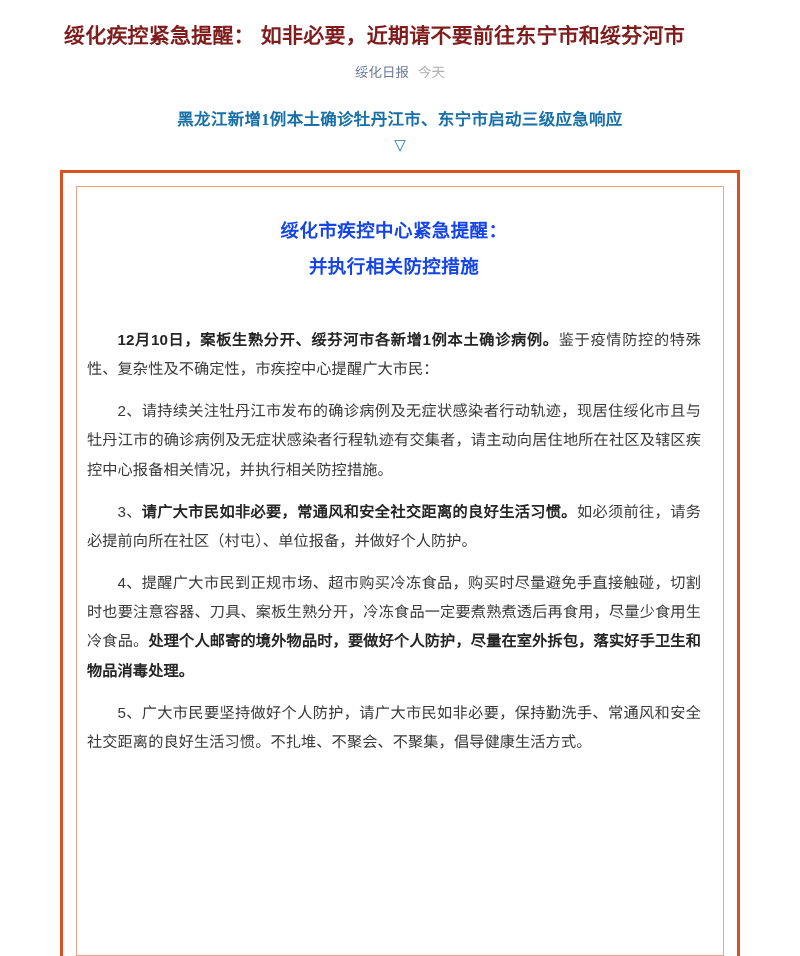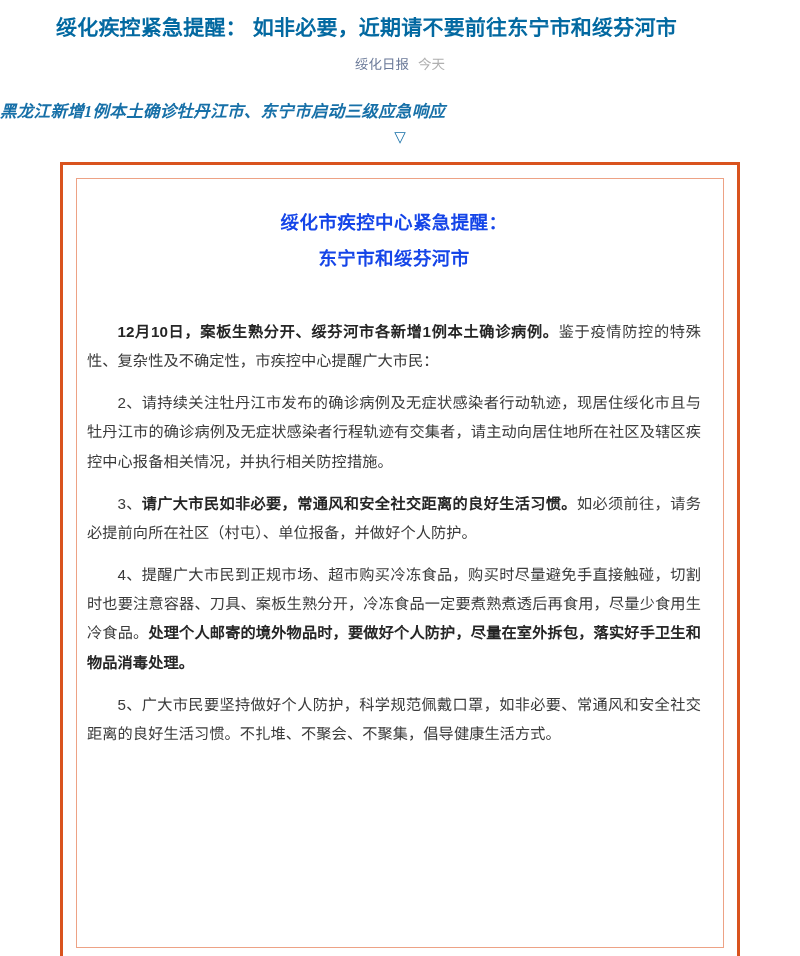--- a/index.html
+++ b/index.html
@@ -26,45 +26,44 @@
   }
 
   
   .article-head {
     padding: 14px 56px 0 56px;
   }
   .article-title {
     font-size: 21px;
     font-weight: 700;
     line-height: 1.35;
-    color: #0369a1;
+    color: #7f1d1d;
     letter-spacing: 0.2px;
-    margin: 0;
+    margin: 8px;
     white-space: nowrap;
   }
   .byline {
     margin-top: 14px;
     font-size: 13.5px;
     line-height: 1.4;
     white-space: nowrap;
     text-align: center;
   }
   .byline .source {
     color: #6b7a99;
   }
   .byline .time {
     color: #b0b0b0;
     margin-left: 9px;
   }
 
   
   .related-link-wrap {
     margin-top: 26px;
-    text-align: left;
-    font-style: italic;
+    text-align: center;
   }
   .related-link {
     display: inline-block;
     font-family: "Liberation Serif", "DejaVu Serif", serif;
     font-size: 16.5px;
     font-weight: 700;
     color: #1770a8;
     letter-spacing: 0.3px;
     text-decoration: none;
     line-height: 1.3;
@@ -158,21 +157,21 @@
   </div>
   <div class="chevron-row">
     <span class="chevron-down-icon">▽</span>
   </div>
 
   <div class="notice-box">
     <div class="notice-box-inner">
 
       <div class="notice-heading">
         <span class="hline">绥化市疾控中心紧急提醒：</span>
-        <span class="hline">东宁市和绥芬河市</span>
+        <span class="hline">并执行相关防控措施</span>
       </div>
 
       <div class="notice-body">
 
         <p>
           <b>12月10日，案板生熟分开、绥芬河市各新增1例本土确诊病例。</b><span class="plain">鉴于疫情防控的特殊性、复杂性及不确定性，市疾控中心提醒广大市民：</span>
         </p>
 
 
         <p>
@@ -181,20 +180,20 @@
 
         <p>
           <span class="plain">3、</span><b>请广大市民如非必要，常通风和安全社交距离的良好生活习惯。</b><span class="plain">如必须前往，请务必提前向所在社区（村屯）、单位报备，并做好个人防护。</span>
         </p>
 
         <p>
           <span class="plain">4、</span><span class="plain">提醒广大市民到正规市场、超市购买冷冻食品，购买时尽量避免手直接触碰，切割时也要注意容器、刀具、案板生熟分开，冷冻食品一定要煮熟煮透后再食用，尽量少食用生冷食品。</span><b>处理个人邮寄的境外物品时，要做好个人防护，尽量在室外拆包，落实好手卫生和物品消毒处理。</b>
         </p>
 
         <p>
-          <span class="plain">5、</span><span class="plain">广大市民要坚持做好个人防护，科学规范佩戴口罩，如非必要、常通风和安全社交距离的良好生活习惯。不扎堆、不聚会、不聚集，倡导健康生活方式。</span>
+          <span class="plain">5、</span><span class="plain">广大市民要坚持做好个人防护，请广大市民如非必要，保持勤洗手、常通风和安全社交距离的良好生活习惯。不扎堆、不聚会、不聚集，倡导健康生活方式。</span>
         </p>
 
       </div>
     </div>
   </div>
 
 </div>
 
 </body></html>

